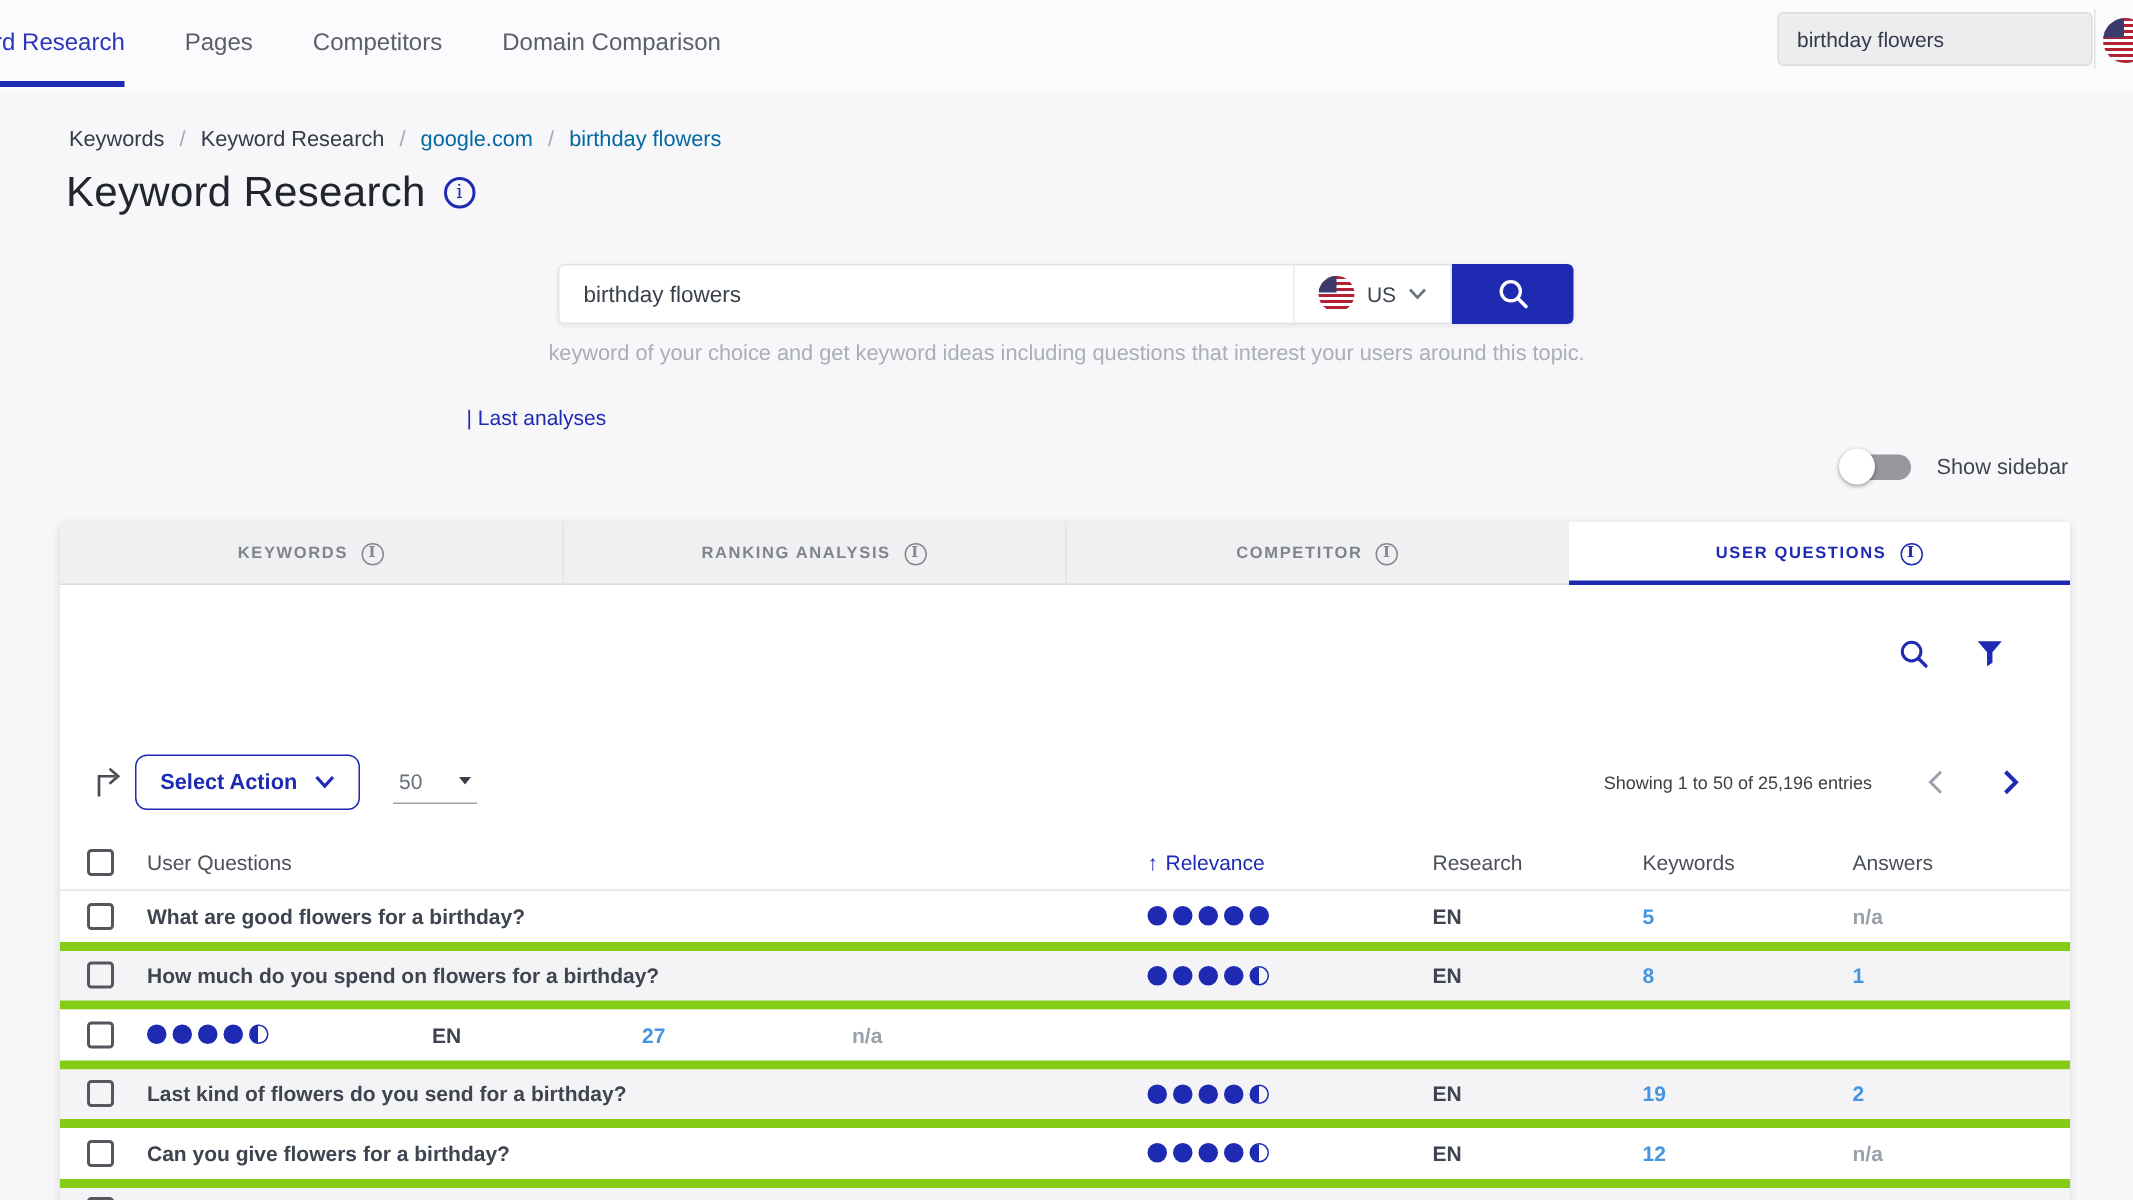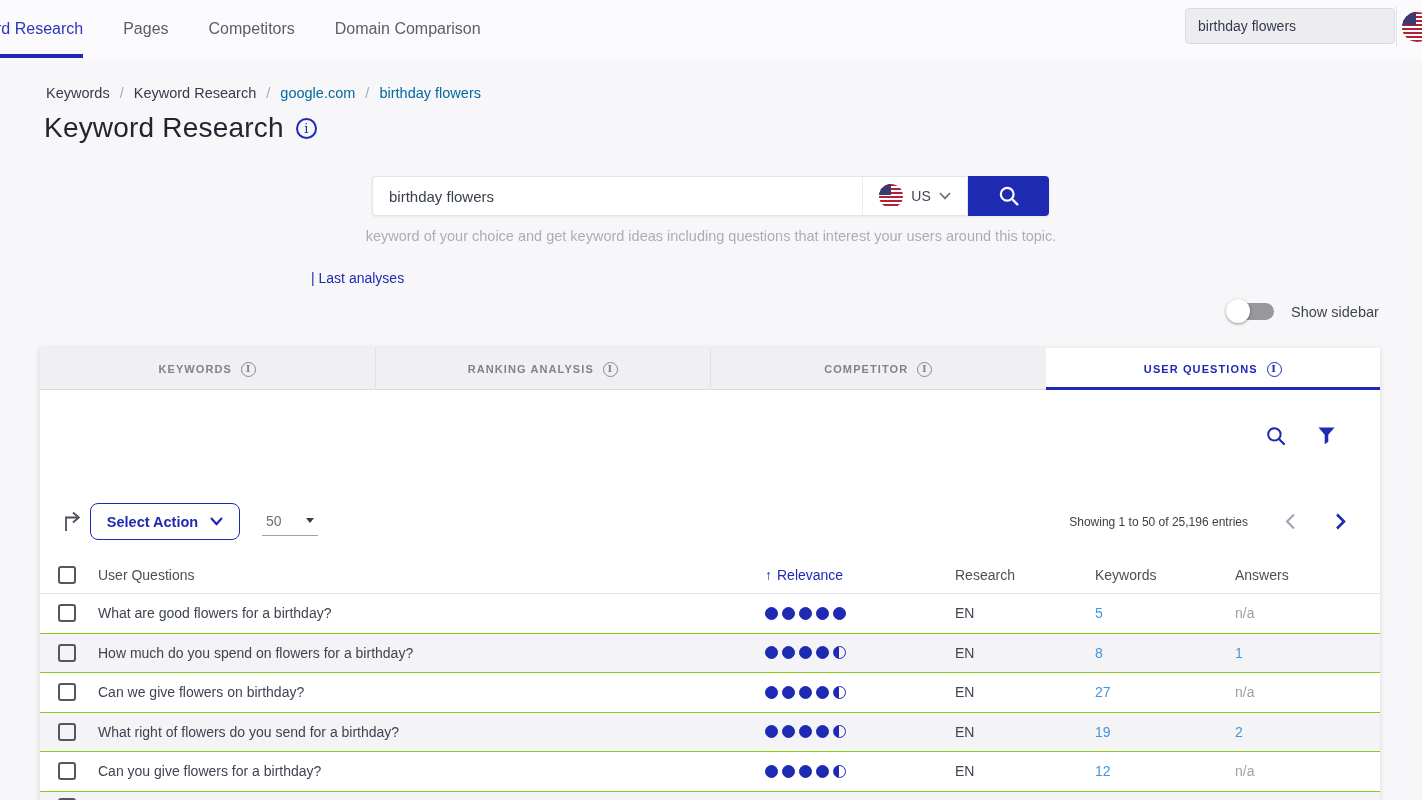--- a/index.html
+++ b/index.html
@@ -91,21 +91,21 @@
     padding:0 4px;cursor:pointer;font-size:14px;color:#6a707a;}
   .caret{width:0;height:0;border-left:4.5px solid transparent;border-right:4.5px solid transparent;
     border-top:5.5px solid #3a3f47;}
   .showing{position:absolute;right:132px;top:12px;font-size:12px;color:#404040;}
   .pg-prev{position:absolute;right:84px;top:10px;cursor:pointer;}
   .pg-next{position:absolute;right:34px;top:10px;cursor:pointer;}
   
   .table{position:absolute;left:0;top:209px;width:100%;}
   .trow,.thead{display:flex;align-items:center;}
   .thead{height:37px;border-bottom:1px solid #e4e4e8;font-size:14px;color:#4a505a;}
-  .trow{height:39.5px;border-bottom:1px solid #84cc16;font-size:14px;color:#3e4450;background:#fff;}
+  .trow{height:39.5px;border-bottom:6px solid #84cc16;font-size:14px;color:#3e4450;background:#fff;font-weight:bold;}
   .trow.alt{background:#f4f4f6;}
   .cell{display:flex;align-items:center;}
   .cell-check{width:58px;padding-left:18px;}
   .cell-q{flex:1;}
   .cell-rel{width:190px;}
   .cell-lang{width:140px;}
   .cell-kw{width:140px;}
   .cell-ans{width:145px;}
   .checkbox{width:18px;height:18px;border:2px solid #53585f;border-radius:3px;background:transparent;
     cursor:pointer;flex:none;}
@@ -302,21 +302,20 @@
             <a class="numlink">8</a>
           </div>
     <div class="cell cell-ans">
             <a class="numlink">1</a>
           </div>
   </div>
         <div class="trow">
     <div class="cell cell-check">
             <span class="checkbox"></span>
           </div>
-    <div class="cell cell-q">Can we give flowers on birthday?</div>
     <div class="cell cell-rel">
             <span class="dots">
               <span class="dot full"></span>
               <span class="dot full"></span>
               <span class="dot full"></span>
               <span class="dot full"></span>
               <span class="dot half"></span>
             </span>
           </div>
     <div class="cell cell-lang">EN</div>
@@ -324,21 +323,21 @@
             <a class="numlink">27</a>
           </div>
     <div class="cell cell-ans">
             <a class="numlink muted">n/a</a>
           </div>
   </div>
         <div class="trow alt">
     <div class="cell cell-check">
             <span class="checkbox"></span>
           </div>
-    <div class="cell cell-q">What right of flowers do you send for a birthday?</div>
+    <div class="cell cell-q">Last kind of flowers do you send for a birthday?</div>
     <div class="cell cell-rel">
             <span class="dots">
               <span class="dot full"></span>
               <span class="dot full"></span>
               <span class="dot full"></span>
               <span class="dot full"></span>
               <span class="dot half"></span>
             </span>
           </div>
     <div class="cell cell-lang">EN</div>

